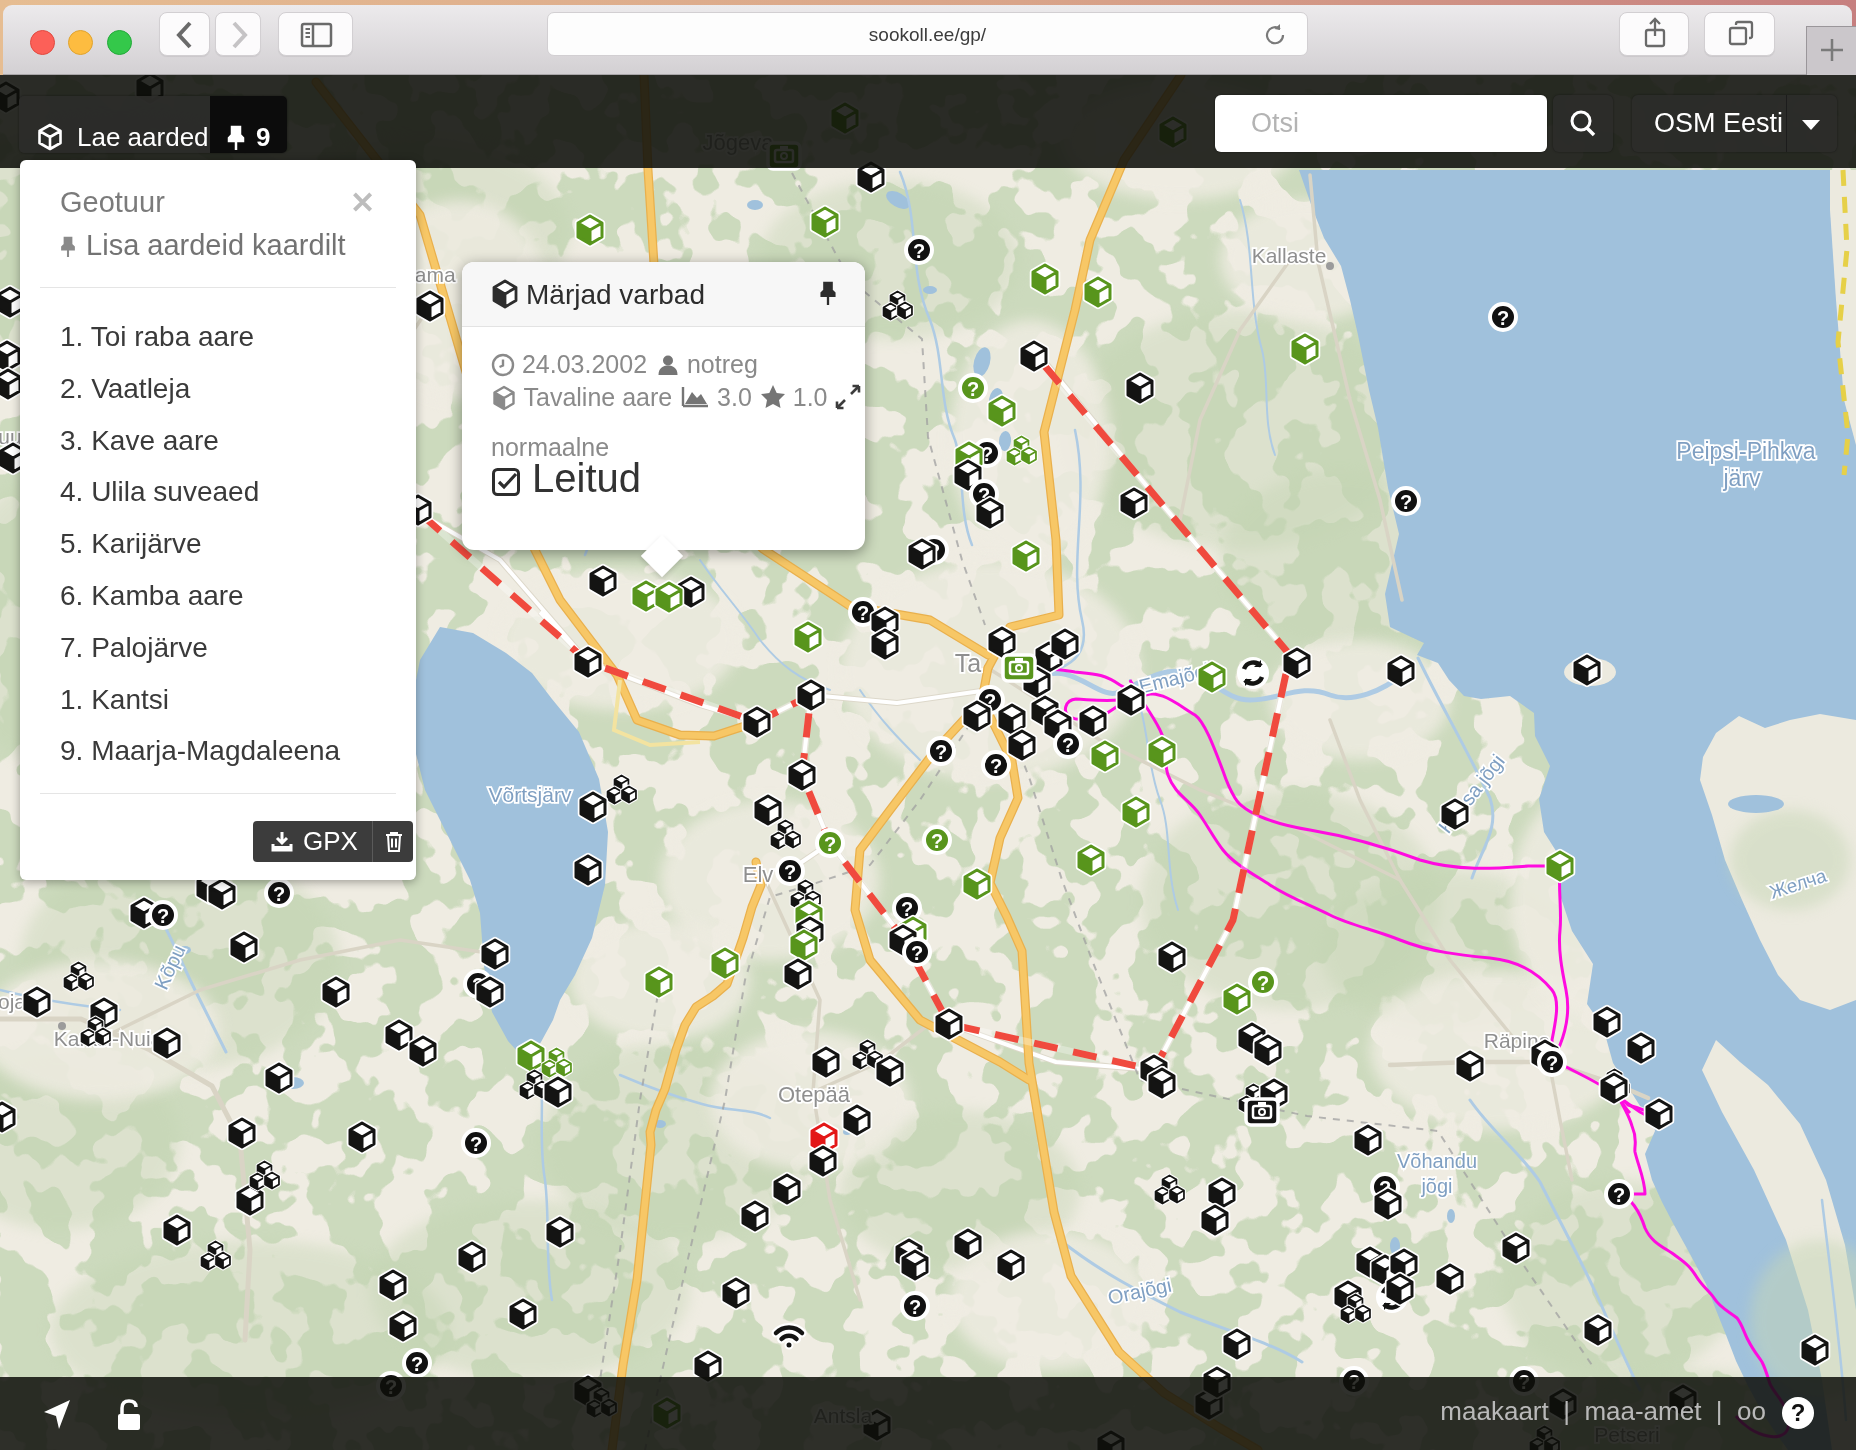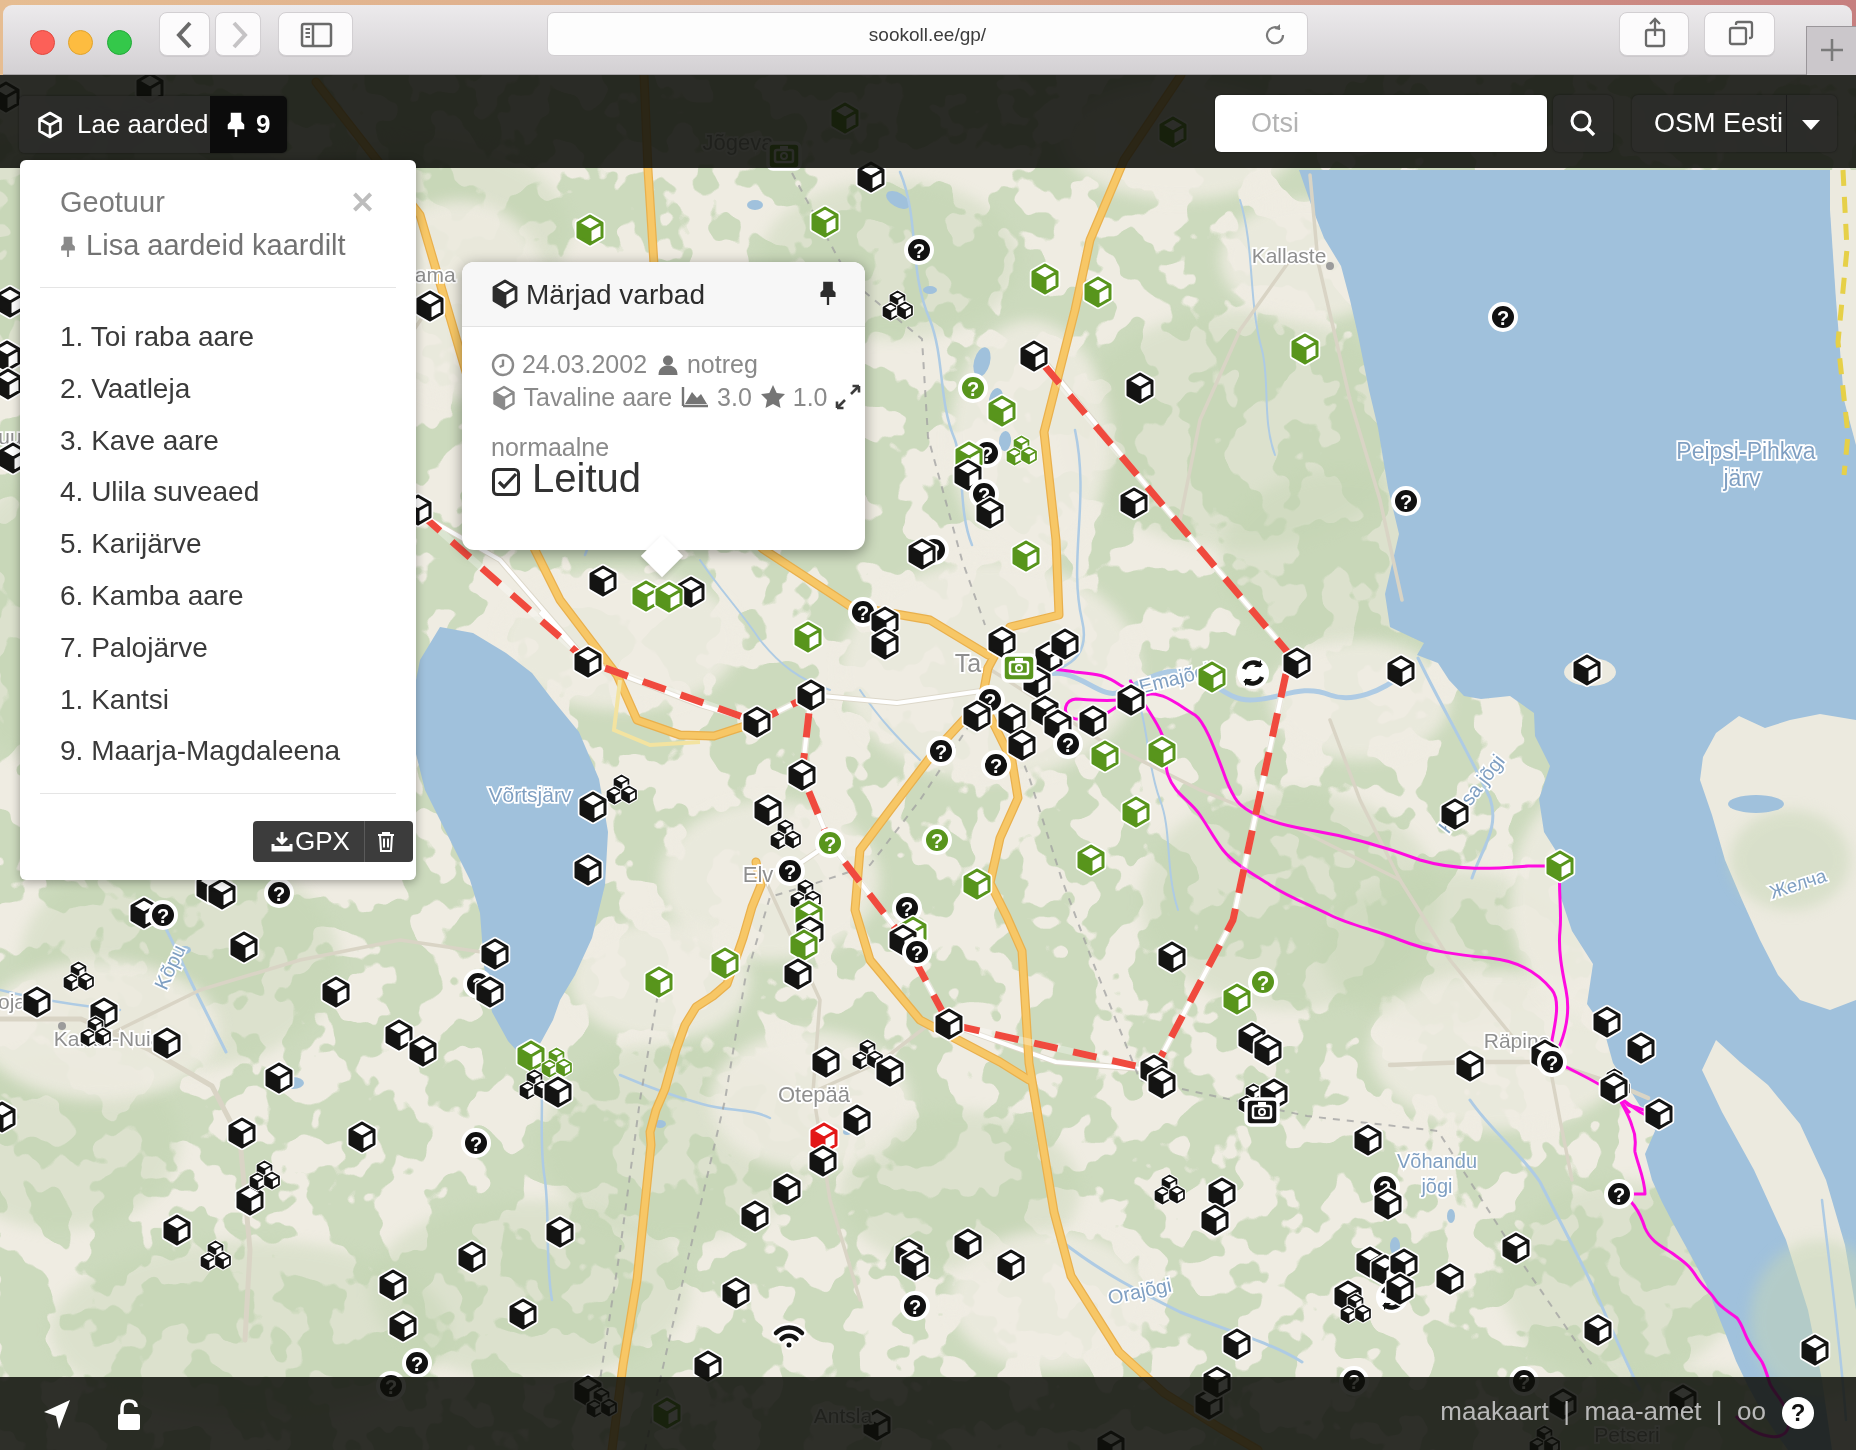--- a/index.html
+++ b/index.html
@@ -8,21 +8,21 @@
 
 #desk{position:absolute;top:0;left:0;width:1856px;height:75px;background:linear-gradient(90deg,#e6bd92 0%,#d9a489 55%,#c67f7f 100%)}
 #chrome{position:absolute;top:5px;left:3px;width:1849px;height:70px;background:linear-gradient(#eceaec,#d3d0d3);border-radius:9px 9px 0 0;border-bottom:1px solid #a9a6a9}
 .tl{position:absolute;top:30px;width:25px;height:25px;border-radius:50%}
 .cbtn{position:absolute;top:12px;height:44px;background:#fcfbfc;border:1px solid #d2cfd2;border-radius:8px;box-shadow:0 1px 1px rgba(0,0,0,.07)}
 #urlbar{position:absolute;top:12px;left:547px;width:761px;height:44px;background:#fdfdfd;border:1px solid #d2cfd2;border-radius:7px;text-align:center;font-size:19px;color:#3c3c3c;line-height:44px}
 #urlbar .gp{color:#3c3c3c}
 #plustab{position:absolute;top:26px;left:1806px;width:50px;height:49px;background:#cbc7cb;border-left:1px solid #9a969a;border-top:1px solid #9a969a}
 
 #uibar-buttons{position:absolute;top:96px;left:19px;height:57px;display:flex;border-radius:5px;overflow:hidden;box-shadow:0 0 2px rgba(0,0,0,.5)}
-.dbtn{background:rgba(44,44,42,.93);color:#fff;font-size:26px;display:flex;align-items:center;white-space:nowrap}
+.dbtn{background:rgba(44,44,42,.93);color:#fff;font-size:26px;display:flex;align-items:flex-end;white-space:nowrap}
 #panel{position:absolute;left:20px;top:160px;width:396px;height:720px;background:#fff;border-radius:6px;box-shadow:0 2px 10px rgba(0,0,0,.35);color:#333}
 #panel .ttl{position:absolute;left:40px;top:26px;font-size:29px;color:#7b7b7b}
 #panel .x{position:absolute;left:330px;top:25px;font-size:30px;color:#bdbdbd;font-weight:bold}
 #panel .sub{position:absolute;left:38px;top:69px;font-size:29px;color:#737373}
 #panel .hr1{position:absolute;left:20px;top:127px;width:356px;height:1px;background:#e5e5e5}
 #panel .hr2{position:absolute;left:20px;top:633px;width:356px;height:1px;background:#e5e5e5}
 #panel ol{position:absolute;left:40px;top:151px;list-style:none;font-size:28px;color:#3a3a3a}
 #panel ol li{height:51.8px;line-height:51.8px}
 #gpxbtn{position:absolute;left:233px;top:661px;width:160px;height:41px;background:#3c3c3c;border-radius:4px;color:#fff;font-size:26px;display:flex;align-items:center}
 #popup{position:absolute;left:462px;top:262px;width:403px;height:288px;background:#fff;border-radius:12px;box-shadow:0 3px 14px rgba(0,0,0,.4)}
@@ -536,21 +536,21 @@
 <li>7. Palojärve</li>
 <li>1. Kantsi</li>
 <li>9. Maarja-Magdaleena</li>
 </ol>
 <div id="gpxbtn">
       <svg width="26" height="26" viewBox="0 0 26 26" style="margin-left:16px">
         <path d="M13,3 L13,13 M8,9 L13,14 L18,9" stroke="#fff" stroke-width="3" fill="none"></path>
         <path d="M4,15 L4,21 L22,21 L22,15" stroke="#fff" stroke-width="3" fill="none"></path>
         <rect x="4" y="17" width="18" height="4" fill="#fff"></rect>
       </svg>
-      <span style="">GPX</span>
+      <span style="margin-left:8px">GPX</span>
 <div style="width:1px;height:41px;background:#5a5a5a;margin-left:14px"></div>
 <svg width="20" height="24" viewBox="0 0 20 24" style="margin-left:11px">
         <path d="M2,5 L18,5 M7,5 L7,3 L13,3 L13,5 M4,5 L5,21 L15,21 L16,5 M8,8.5 L8,17.5 M12,8.5 L12,17.5" stroke="#fff" stroke-width="2" fill="none"></path>
       </svg>
 </div>
 </div>
 <div id="popup">
 <div class="hdr"></div>
 <div class="tail"></div>
 <div style="position:absolute;left:0;top:0;width:100%;height:270px;background:transparent"></div>

